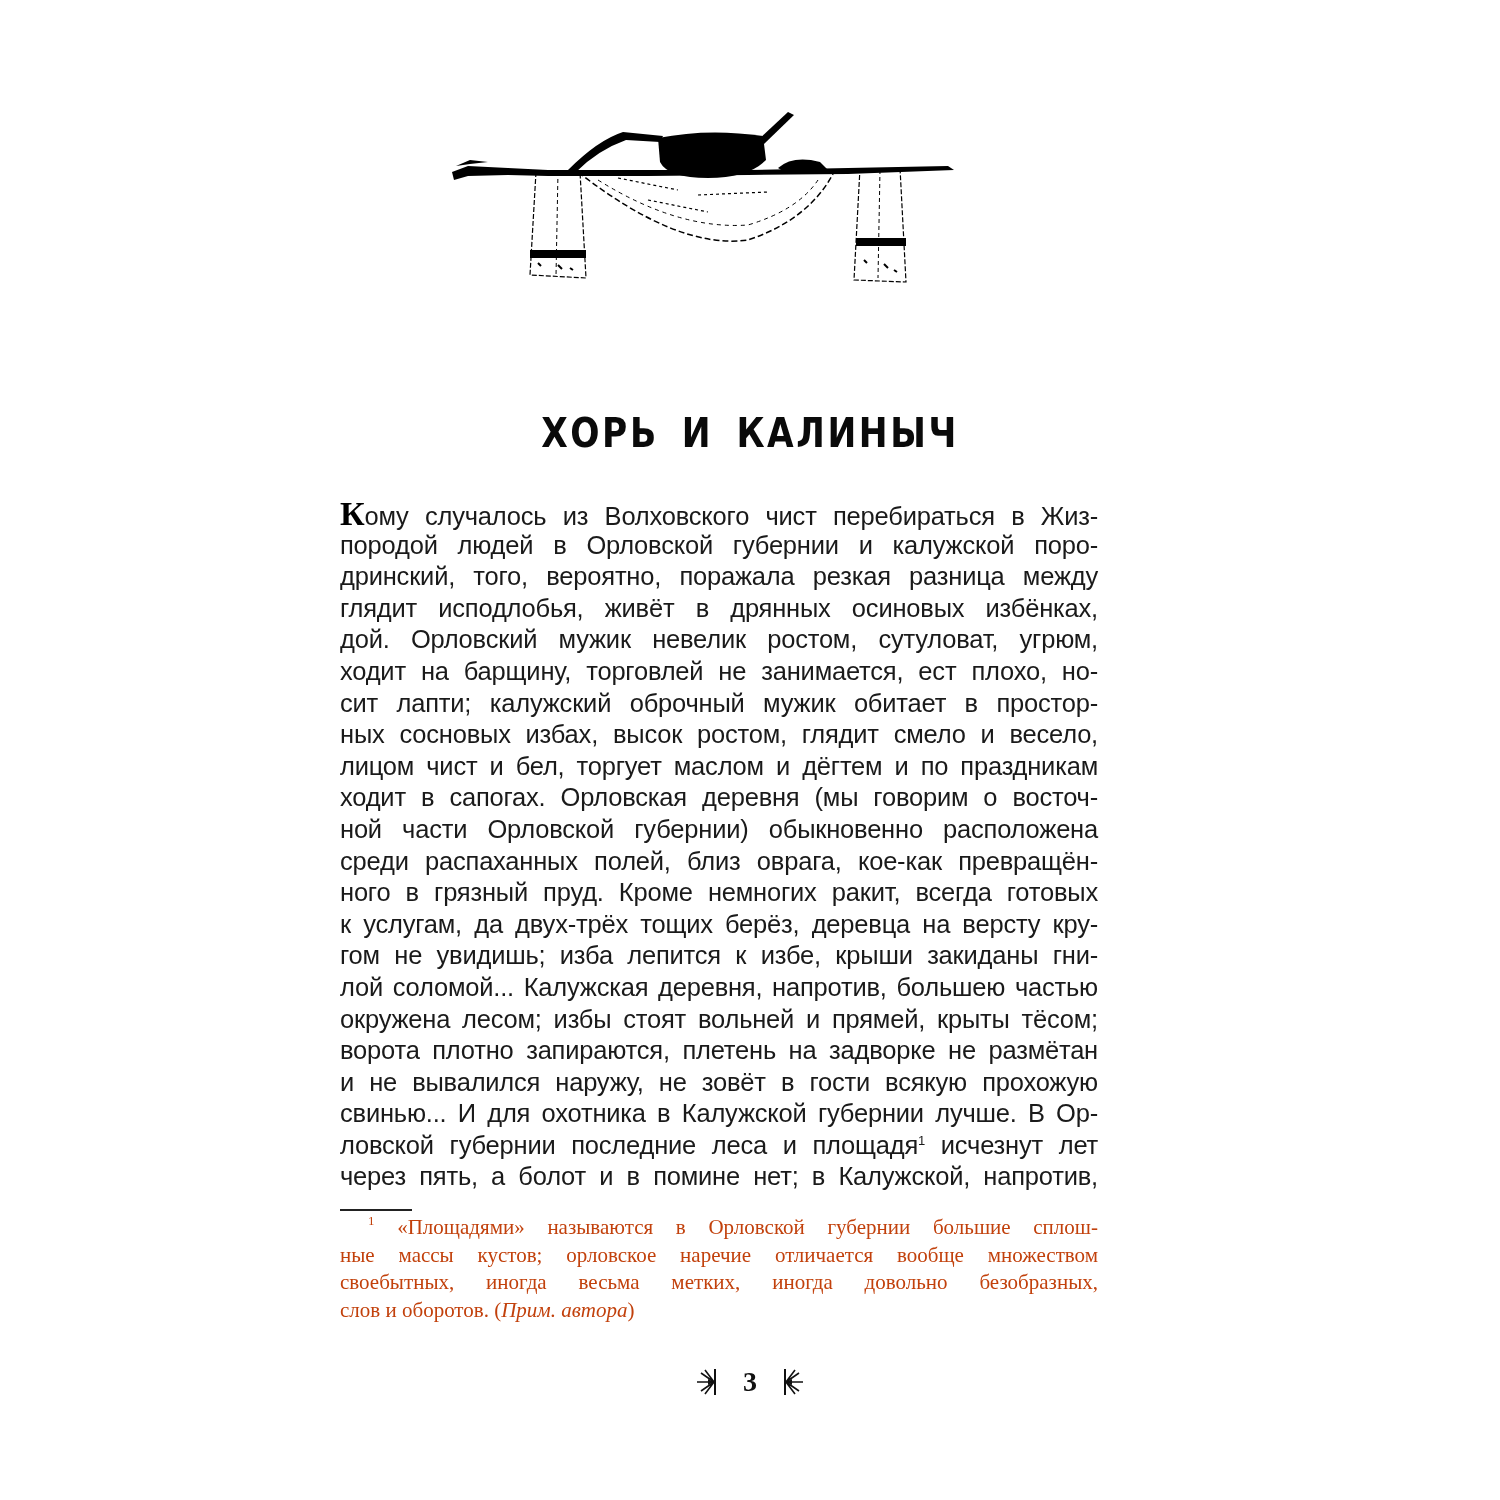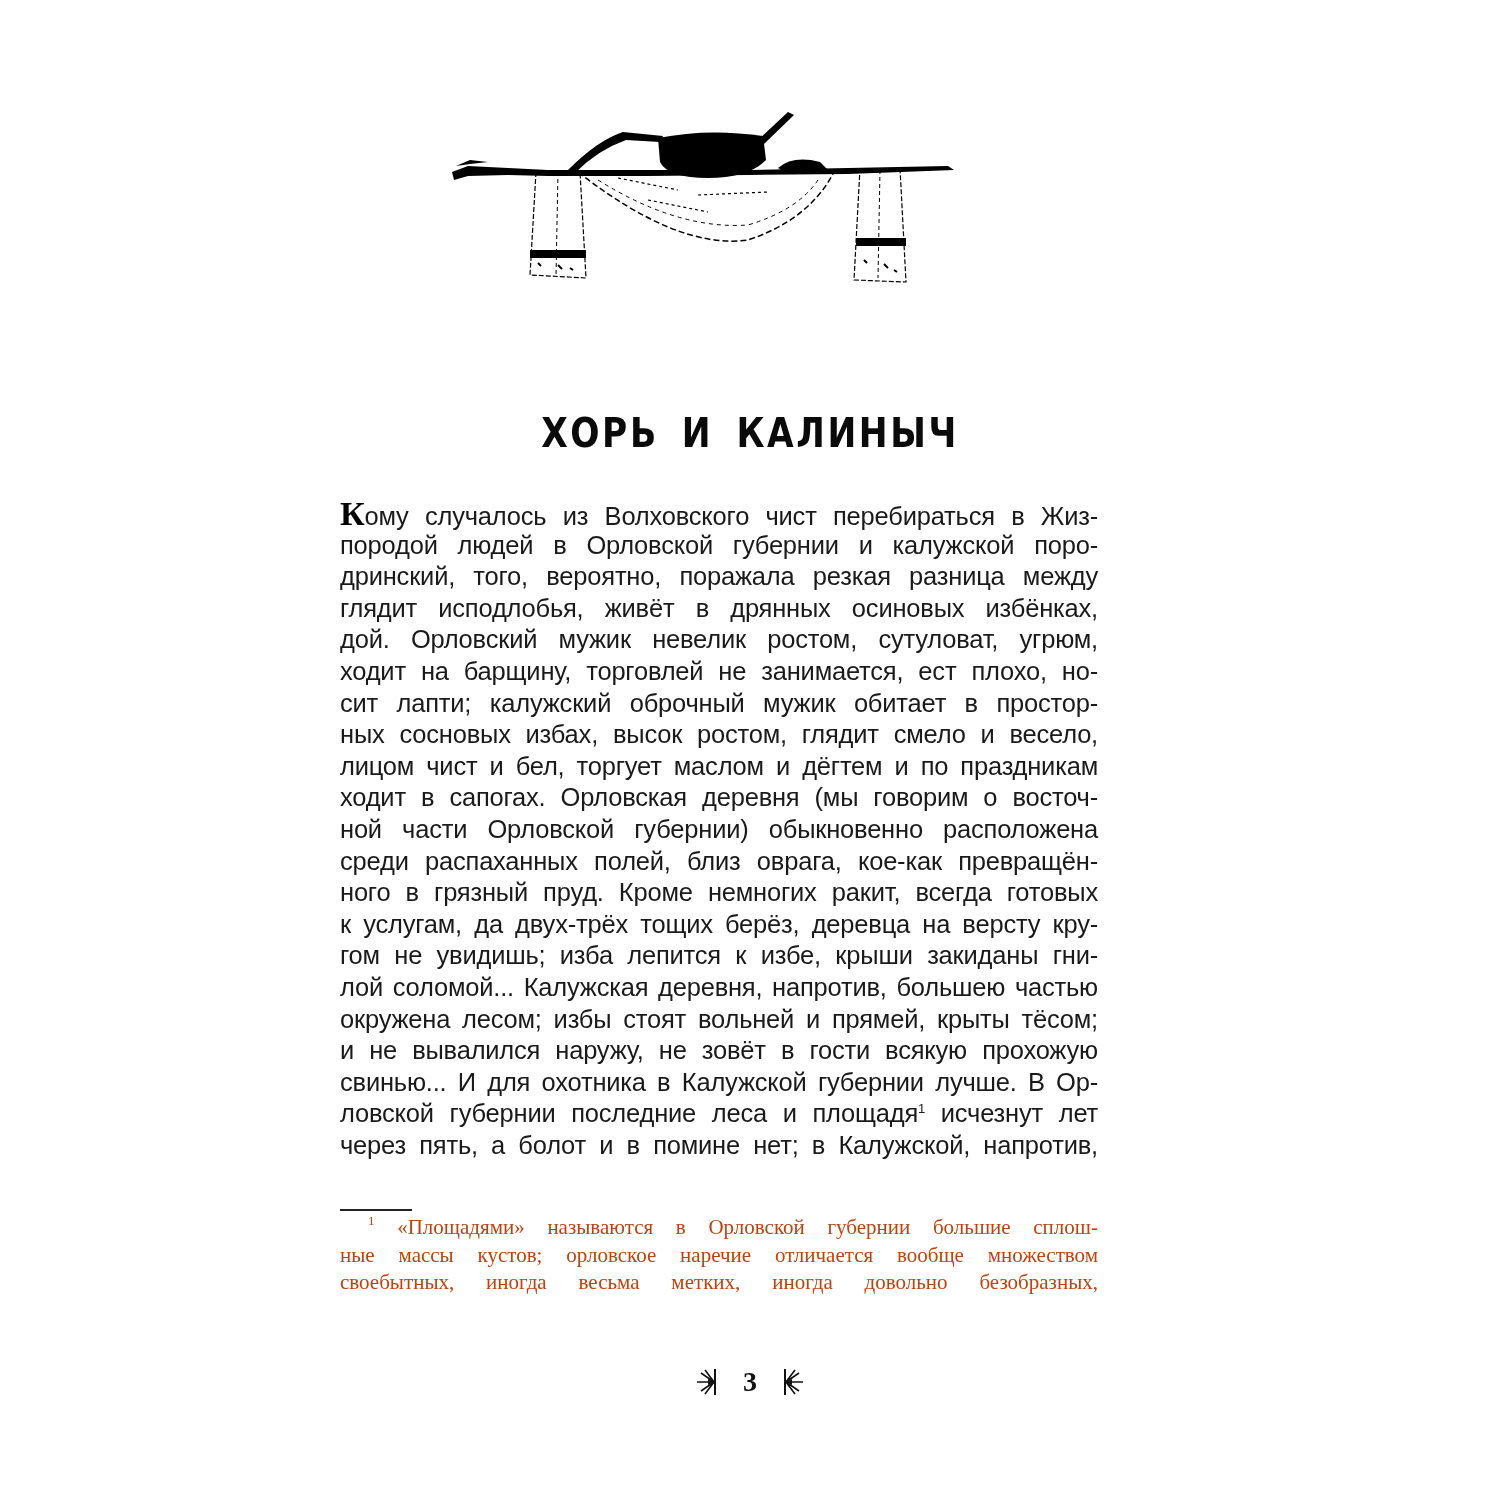--- a/index.html
+++ b/index.html
@@ -169,32 +169,34 @@
   <span class="line">ных сосновых избах, высок ростом, глядит смело и весело,</span>
   <span class="line">лицом чист и бел, торгует маслом и дёгтем и по праздникам</span>
   <span class="line">ходит в сапогах. Орловская деревня (мы говорим о восточ-</span>
   <span class="line">ной части Орловской губернии) обыкновенно расположена</span>
   <span class="line">среди распаханных полей, близ оврага, кое-как превращён-</span>
   <span class="line">ного в грязный пруд. Кроме немногих ракит, всегда готовых</span>
   <span class="line">к услугам, да двух-трёх тощих берёз, деревца на версту кру-</span>
   <span class="line">гом не увидишь; изба лепится к избе, крыши закиданы гни-</span>
   <span class="line">лой соломой... Калужская деревня, напротив, большею частью</span>
   <span class="line">окружена лесом; избы стоят вольней и прямей, крыты тёсом;</span>
+  <span class="line">ворота плотно запираются, плетень на задворке не размётан</span>
   <span class="line">и не вывалился наружу, не зовёт в гости всякую прохожую</span>
   <span class="line">свинью... И для охотника в Калужской губернии лучше. В Ор-</span>
   <span class="line"><span>ловской губернии последние леса и площадя</span><sup>1</sup><span> исчезнут лет</span></span>
   <span class="line last">через пять, а болот и в помине нет; в Калужской, напротив,</span>
 </div>
 
 <div class="rule"></div>
 
 <div class="footnote">
   <span class="fn-line first"><sup>1</sup>&nbsp;<span>«Площадями» называются в Орловской губернии большие сплош-</span></span>
   <span class="fn-line">ные массы кустов; орловское наречие отличается вообще множеством</span>
   <span class="fn-line">своебытных, иногда весьма метких, иногда довольно безобразных,</span>
+  <span class="fn-line final"><span>слов и оборотов. (</span><span class="it">Прим. автора</span><span>)</span></span>
 </div>
 
 <div class="page-number-wrap">
   <svg class="orn" viewBox="0 0 26 30" xmlns="http://www.w3.org/2000/svg">
     <line x1="20" y1="2" x2="20" y2="28" stroke="#111" stroke-width="2"></line>
     <path d="M19 15 L2 15 M19 15 L6 6 M19 15 L6 24 M19 15 L10 3 M19 15 L10 27" stroke="#111" stroke-width="1.6" fill="none"></path>
     <path d="M19 15 L13 12 L13 18 Z" fill="#111"></path>
   </svg>
   <span class="pn">3</span>
   <svg class="orn" viewBox="0 0 26 30" xmlns="http://www.w3.org/2000/svg">

